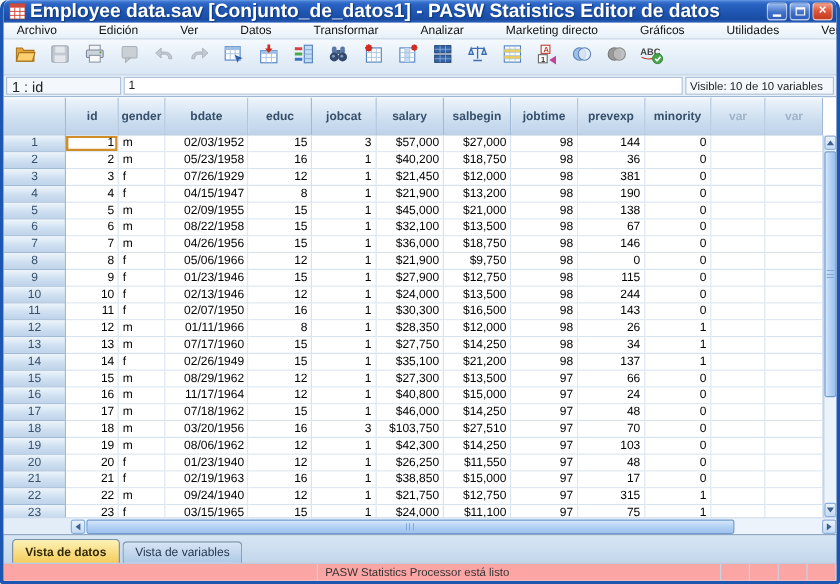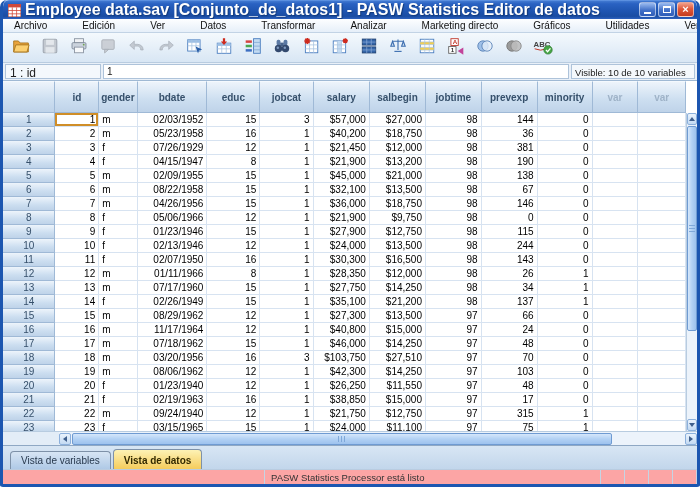--- a/index.html
+++ b/index.html
@@ -734,22 +734,22 @@
             <span class="grip-h"></span>
           </div>
       </div>
       <div class="sb-btn">
           <span class="arr-r"></span>
         </div>
     </div>
   </div>
 
   <div class="tabsbar">
+    <div class="tab active">Vista de datos</div>
     <div class="tab inactive">Vista de variables</div>
-    <div class="tab active">Vista de datos</div>
   </div>
 
   <div class="statusbar">
     <div class="sb-panel sb-left"></div>
     <div class="sb-panel sb-main">PASW Statistics Processor está listo</div>
     <div class="sb-panel sb-small"></div>
     <div class="sb-panel sb-small"></div>
     <div class="sb-panel sb-small"></div>
     <div class="sb-panel sb-small"></div>
   </div>

